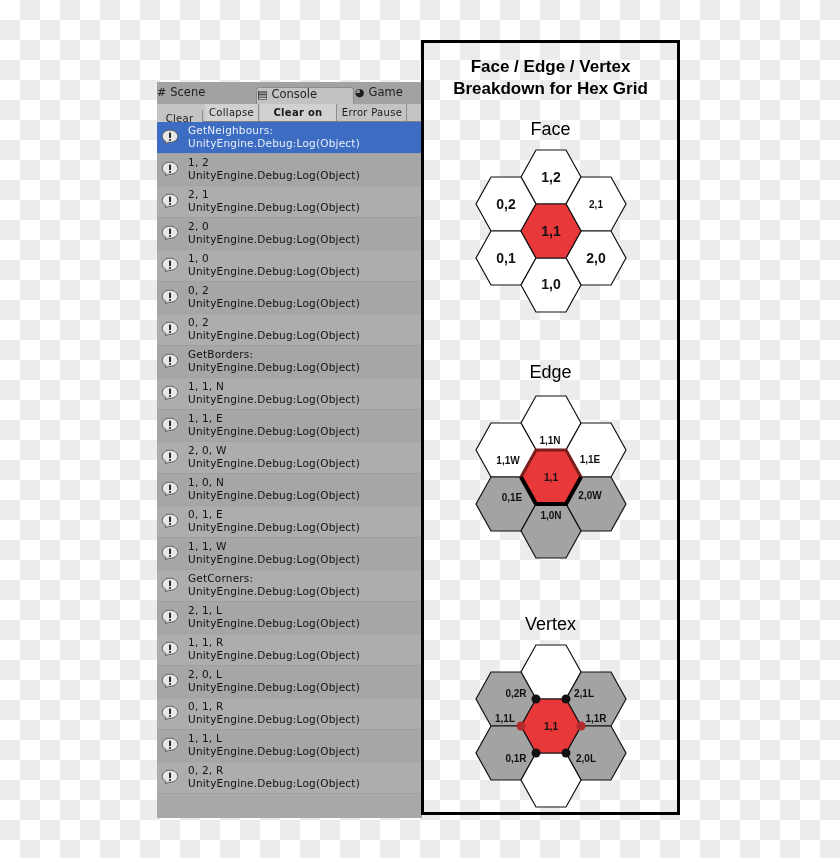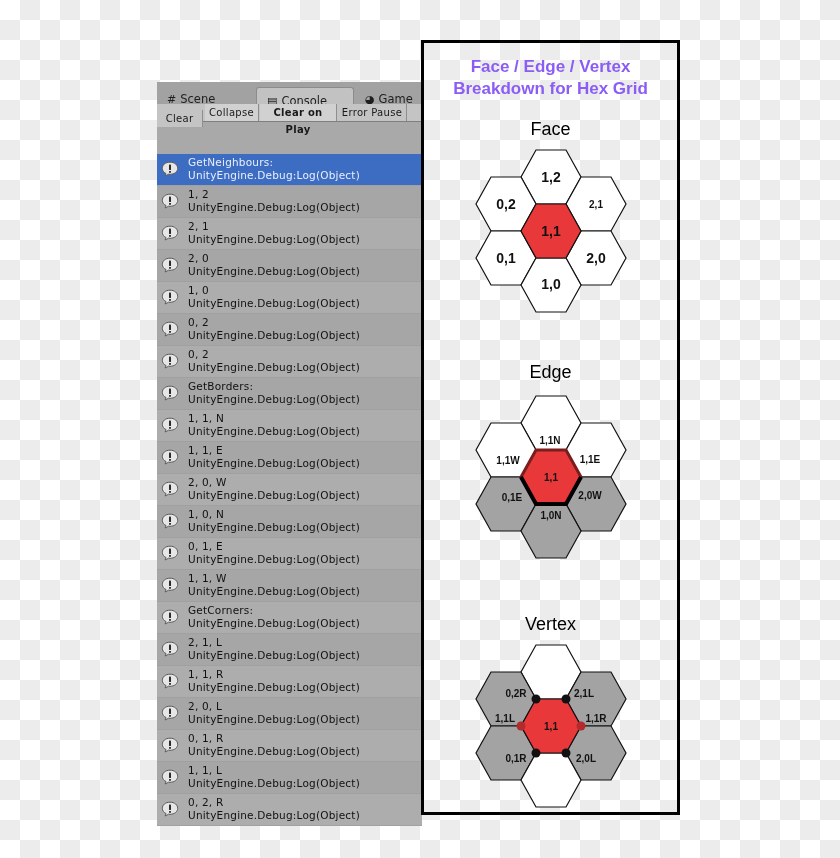--- a/index.html
+++ b/index.html
@@ -16,38 +16,38 @@
   .console {
     position:absolute; left:157px; top:82px; width:265px; height:736px;
     background:#a9a9a9;
   }
   .tabbar {
     position:absolute; left:0; top:0; width:265px; height:22px;
     background:#a2a2a2; border-bottom:1px solid #8a8a8a;
   }
   .tab {
     position:absolute; top:4px; height:18px; font-size:11.5px; color:#1e1e1e;
-    line-height:26px; padding-left:10px; box-sizing:border-box;
+    line-height:13px; box-sizing:border-box;
   }
   .tab.active {
     background:#c2c2c2; border:1px solid #8c8c8c; border-bottom:none;
     border-radius:3px 3px 0 0; top:5px; height:18px;
   }
   .tab .ico { display:inline-block; margin-right:4px; font-size:11px; }
   .toolbar {
     position:absolute; left:0; top:22px; width:265px; height:17px;
     background:#c4c4c4; border-bottom:1px solid #7f7f7f;
   }
   .tbtn {
     position:absolute; top:0; height:17px; line-height:17px; font-size:10px;
     color:#1a1a1a; text-align:center; box-sizing:border-box;
     border-right:1px solid #8e8e8e; background:#c4c4c4; letter-spacing:0.3px;
   }
   .tbtn.light { background:#d1d1d1; }
-  .rows { position:absolute; left:0; top:40px; width:265px;margin-top:32px; }
+  .rows { position:absolute; left:0; top:40px; width:265px; }
   .row {
     position:relative; height:32px; box-sizing:border-box; border-bottom:1px solid #a0a0a0;
   }
   .row.odd { background:#a6a6a6; }
   .row.even { background:#adadad; }
   .row.selected { background:#3d6dc2; }
   .row .icon {
     position:absolute; left:4px; top:7px; width:18px; height:16px;
   }
   .row .l1, .row .l2 {
@@ -57,21 +57,21 @@
   .row .l1 { top:2px; }
   .row .l2 { top:15px; }
   .row.selected .l1, .row.selected .l2 { color:#e9eefb; }
 
   .panel {
     position:absolute; left:421px; top:40px; width:259px; height:775px;
     border:3px solid #000; box-sizing:border-box;
   }
   .title {
     position:absolute; left:0; width:100%; text-align:center;
-    font-family:"Liberation Sans", sans-serif; font-weight:bold; font-size:17px; color:#8b5cf6;
+    font-family:"Liberation Sans", sans-serif; font-weight:bold; font-size:17px; color:#000000;
   }
   .sect {
     position:absolute; left:0; width:100%; text-align:center;
     font-family:"Liberation Sans", sans-serif; font-weight:normal; font-size:18px; color:#000;
   }
   svg.diagram { position:absolute; left:0; top:0; overflow:visible; }
   .hx-label { font-family:"Liberation Sans", sans-serif; font-weight:bold; fill:#111; text-anchor:middle; }
 </style>
 </head>
 <body>

